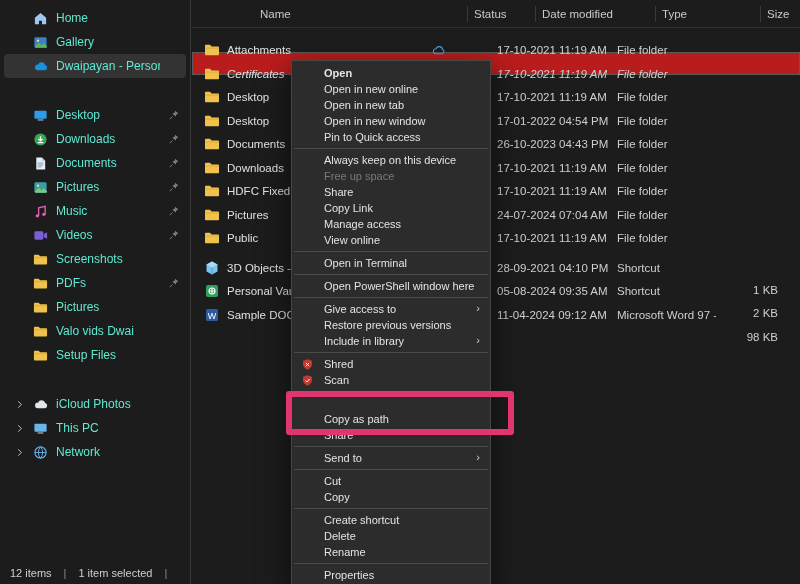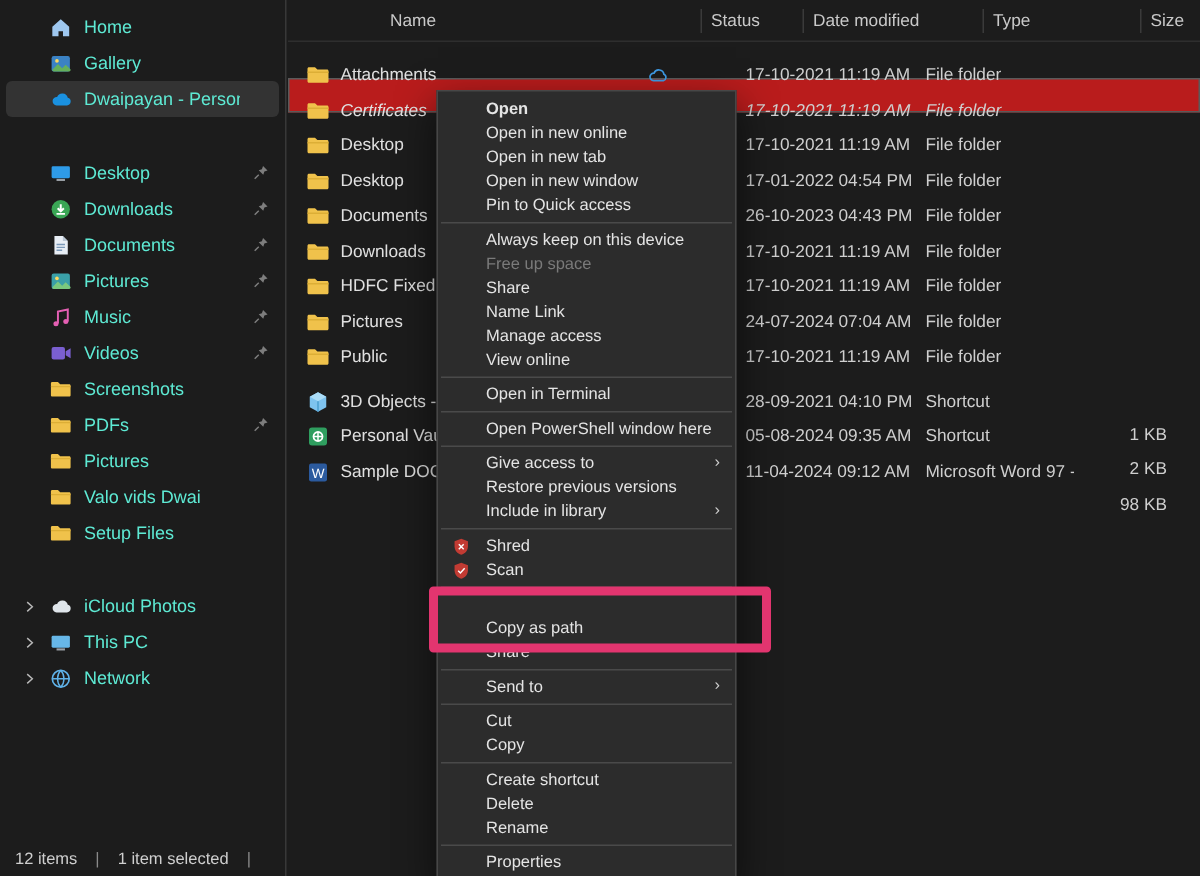--- a/index.html
+++ b/index.html
@@ -573,21 +573,21 @@
         <span>Free up space</span>
         <span class="mchev"></span>
       </div>
       <div class="mi">
         <span class="micon"></span>
         <span>Share</span>
         <span class="mchev"></span>
       </div>
       <div class="mi">
         <span class="micon"></span>
-        <span>Name Link</span>
+        <span>Copy Link</span>
         <span class="mchev"></span>
       </div>
       <div class="mi">
         <span class="micon"></span>
         <span>Manage access</span>
         <span class="mchev"></span>
       </div>
       <div class="mi">
         <span class="micon"></span>
         <span>View online</span>

